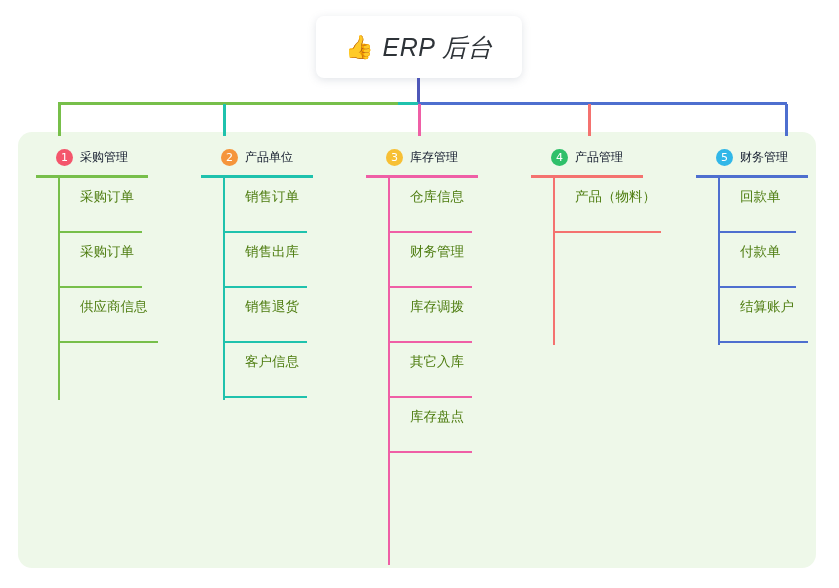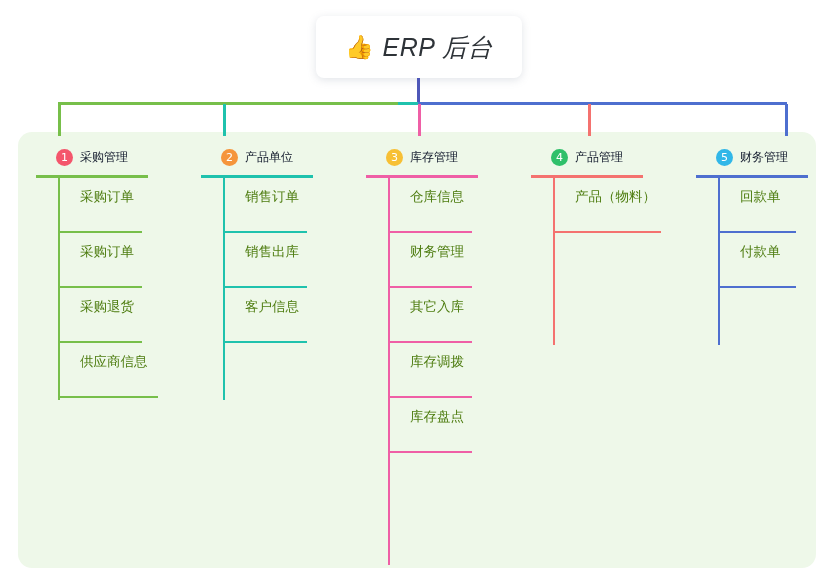--- a/index.html
+++ b/index.html
@@ -94,24 +94,20 @@
           <div class="spine" style="height: 222px; background: rgb(119, 191, 74);"></div>
           <div class="leaf">
             <span class="leaf-label">采购订单</span>
             <div class="leaf-rule" style="width: 84px; background: rgb(119, 191, 74);"></div>
           </div>
           <div class="leaf">
             <span class="leaf-label">采购订单</span>
             <div class="leaf-rule" style="width: 84px; background: rgb(119, 191, 74);"></div>
           </div>
           <div class="leaf">
-            <span class="leaf-label">采购退货</span>
-            <div class="leaf-rule" style="width: 84px; background: rgb(119, 191, 74);"></div>
-          </div>
-          <div class="leaf">
             <span class="leaf-label">供应商信息</span>
             <div class="leaf-rule" style="width: 100px; background: rgb(119, 191, 74);"></div>
           </div>
         </div>
       </div>
       <div class="col" style="left: 201px;">
         <div class="col-head">
           <span class="badge" style="background: rgb(245, 149, 59);">2</span>
           <span class="col-title">产品单位</span>
         </div>
@@ -120,20 +116,24 @@
           <div class="spine" style="height: 222px; background: rgb(31, 194, 173);"></div>
           <div class="leaf">
             <span class="leaf-label">销售订单</span>
             <div class="leaf-rule" style="width: 84px; background: rgb(31, 194, 173);"></div>
           </div>
           <div class="leaf">
             <span class="leaf-label">销售出库</span>
             <div class="leaf-rule" style="width: 84px; background: rgb(31, 194, 173);"></div>
           </div>
           <div class="leaf">
+            <span class="leaf-label">销售退货</span>
+            <div class="leaf-rule" style="width: 84px; background: rgb(31, 194, 173);"></div>
+          </div>
+          <div class="leaf">
             <span class="leaf-label">客户信息</span>
             <div class="leaf-rule" style="width: 84px; background: rgb(31, 194, 173);"></div>
           </div>
         </div>
       </div>
       <div class="col" style="left: 366px;">
         <div class="col-head">
           <span class="badge" style="background: rgb(247, 192, 53);">3</span>
           <span class="col-title">库存管理</span>
         </div>
@@ -142,25 +142,25 @@
           <div class="spine" style="height: 387px; background: rgb(239, 95, 166);"></div>
           <div class="leaf">
             <span class="leaf-label">仓库信息</span>
             <div class="leaf-rule" style="width: 84px; background: rgb(239, 95, 166);"></div>
           </div>
           <div class="leaf">
             <span class="leaf-label">财务管理</span>
             <div class="leaf-rule" style="width: 84px; background: rgb(239, 95, 166);"></div>
           </div>
           <div class="leaf">
+            <span class="leaf-label">库存调拨</span>
+            <div class="leaf-rule" style="width: 84px; background: rgb(239, 95, 166);"></div>
+          </div>
+          <div class="leaf">
             <span class="leaf-label">其它入库</span>
-            <div class="leaf-rule" style="width: 84px; background: rgb(239, 95, 166);"></div>
-          </div>
-          <div class="leaf">
-            <span class="leaf-label">库存调拨</span>
             <div class="leaf-rule" style="width: 84px; background: rgb(239, 95, 166);"></div>
           </div>
           <div class="leaf">
             <span class="leaf-label">库存盘点</span>
             <div class="leaf-rule" style="width: 84px; background: rgb(239, 95, 166);"></div>
           </div>
         </div>
       </div>
       <div class="col" style="left: 531px;">
         <div class="col-head">
@@ -185,17 +185,21 @@
         <div class="branch">
           <div class="spine" style="height: 167px; background: rgb(78, 111, 207);"></div>
           <div class="leaf">
             <span class="leaf-label">回款单</span>
             <div class="leaf-rule" style="width: 78px; background: rgb(78, 111, 207);"></div>
           </div>
           <div class="leaf">
             <span class="leaf-label">付款单</span>
             <div class="leaf-rule" style="width: 78px; background: rgb(78, 111, 207);"></div>
           </div>
+          <div class="leaf">
+            <span class="leaf-label">结算账户</span>
+            <div class="leaf-rule" style="width: 90px; background: rgb(78, 111, 207);"></div>
+          </div>
         </div>
       </div>
     </div>
 
 </div>
 
 </body></html>

